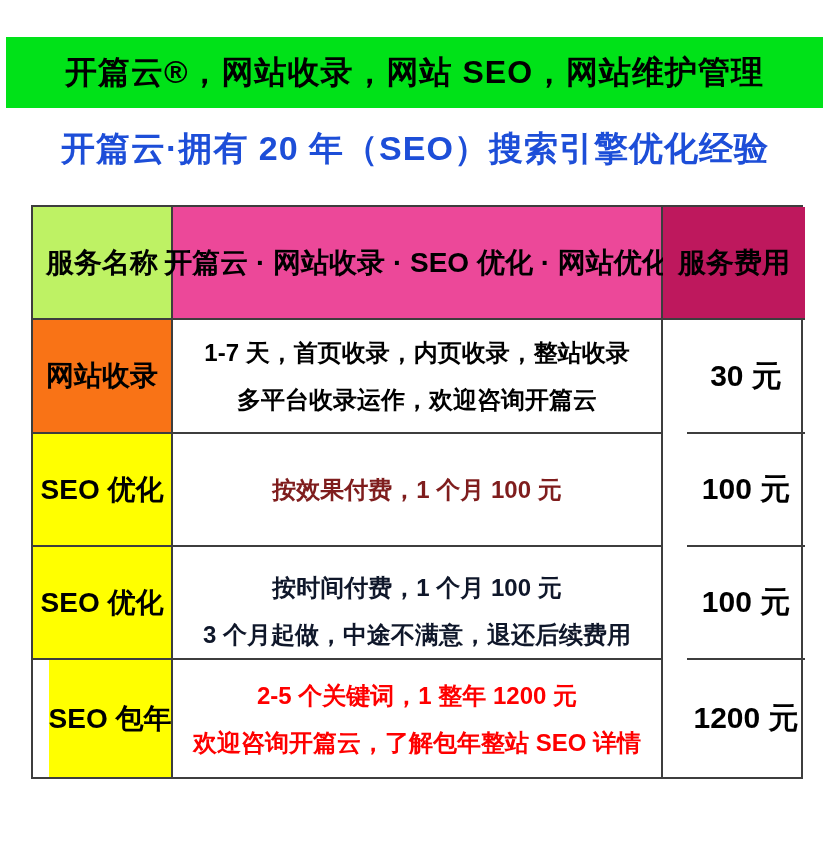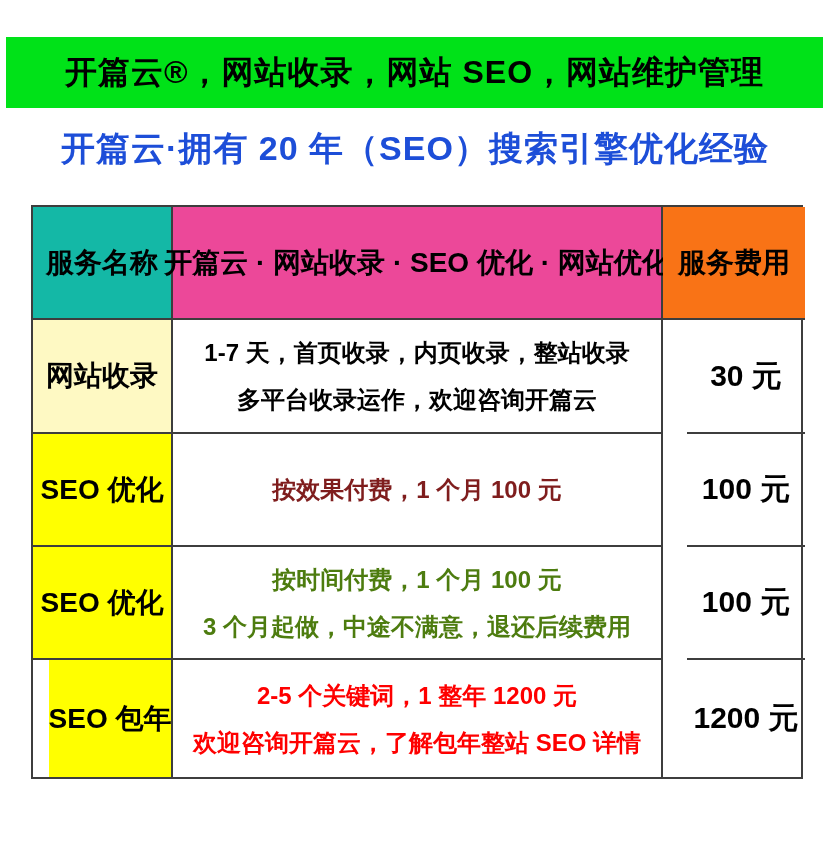--- a/index.html
+++ b/index.html
@@ -84,39 +84,39 @@
 </style>
 </head>
 <body>
 
 <div class="banner" style="background-color: rgb(0, 226, 24);">开篇云®，网站收录，网站 SEO，网站维护管理</div>
 
 <div class="subtitle" style="color: #1d4ed8;">开篇云·拥有 20 年（SEO）搜索引擎优化经验</div>
 
 <div class="pricing-table">
 
-  <div class="cell header-cell" style="background-color: #14b8a6; font-family: Liberation Mono, monospace;">服务名称</div>
+  <div class="cell header-cell" style="background-color: #bef264; font-family: Liberation Mono, monospace;">服务名称</div>
   <div class="cell header-cell" style="background-color: #ec4899;">开篇云 · 网站收录 · SEO 优化 · 网站优化</div>
-  <div class="cell header-cell last-col" style="background-color: #f97316;">服务费用</div>
+  <div class="cell header-cell last-col" style="background-color: #be185d;">服务费用</div>
 
-  <div class="cell name-cell" style="background-color: #fef9c3;">网站收录</div>
+  <div class="cell name-cell" style="background-color: #f97316;">网站收录</div>
   <div class="cell desc-cell" style="color: rgb(0, 0, 0);">
     <div>1-7 天，首页收录，内页收录，整站收录</div>
     <div>多平台收录运作，欢迎咨询开篇云</div>
   </div>
   <div class="cell price-cell last-col">30 元</div>
 
   <div class="cell name-cell" style="background-color: rgb(255, 255, 0);">SEO 优化</div>
   <div class="cell desc-cell" style="color: #7f1d1d;">
     <div>按效果付费，1 个月 100 元</div>
   </div>
   <div class="cell price-cell last-col">100 元</div>
 
   <div class="cell name-cell" style="background-color: rgb(255, 255, 0);">SEO 优化</div>
-  <div class="cell desc-cell" style="color: #4d7c0f;">
+  <div class="cell desc-cell" style="color: #0f172a; justify-content: flex-end;">
     <div>按时间付费，1 个月 100 元</div>
     <div>3 个月起做，中途不满意，退还后续费用</div>
   </div>
   <div class="cell price-cell last-col">100 元</div>
 
   <div class="cell name-cell last-row" style="background-color: rgb(255, 255, 0); margin-left: 16px;">SEO 包年</div>
   <div class="cell desc-cell last-row" style="color: rgb(254, 0, 0);">
     <div>2-5 个关键词，1 整年 1200 元</div>
     <div>欢迎咨询开篇云，了解包年整站 SEO 详情</div>
   </div>

